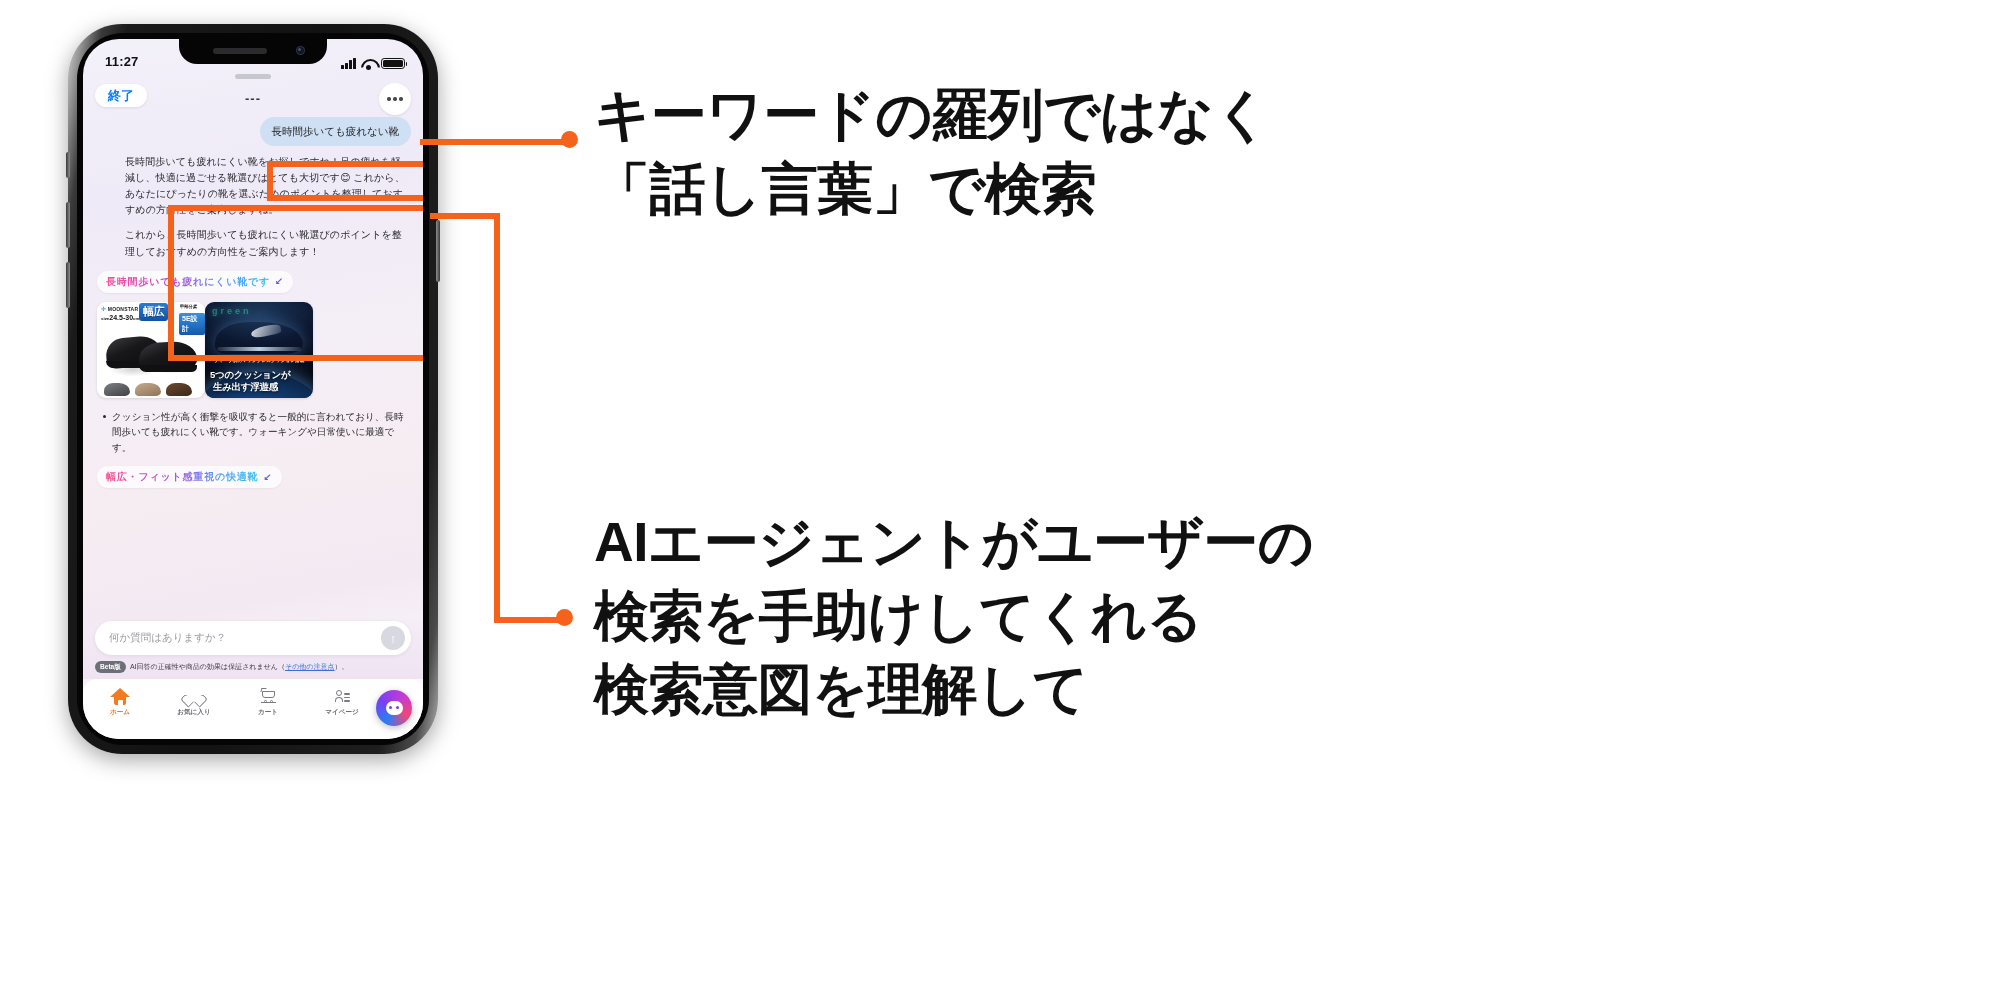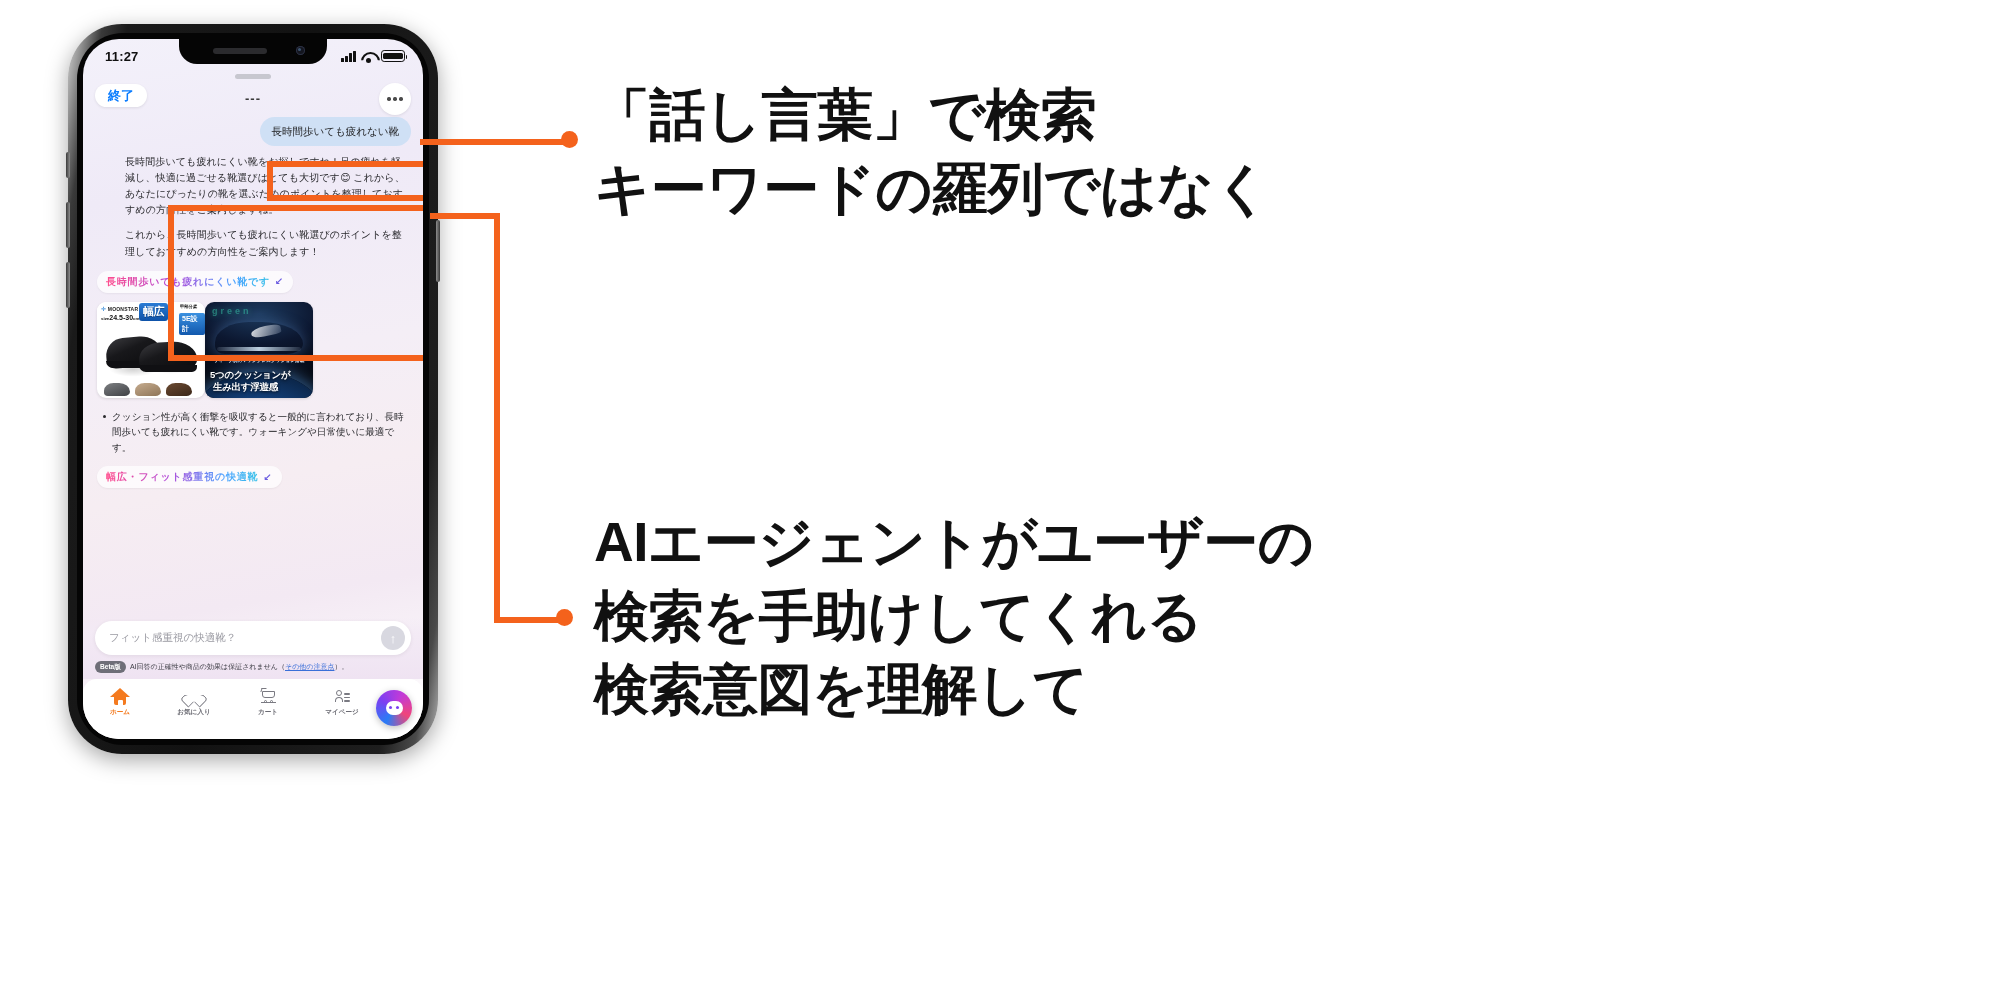--- a/index.html
+++ b/index.html
@@ -39,21 +39,21 @@
 
   
   .sbtn { position:absolute; background:linear-gradient(90deg,#3a3a3a,#8e8e8e); border-radius:2px; }
   .sbtn.l1 { left:-2px; top:128px; width:4px; height:26px; }
   .sbtn.l2 { left:-2px; top:178px; width:4px; height:46px; }
   .sbtn.l3 { left:-2px; top:238px; width:4px; height:46px; }
   .sbtn.r1 { right:-2px; top:196px; width:4px; height:62px; background:linear-gradient(270deg,#3a3a3a,#8e8e8e); }
 
   
   .statusbar { position:absolute; left:0; right:0; top:0; height:30px; z-index:30;
-    display:flex; align-items:center; justify-content:space-between; padding:4px 18px 0 22px; }
+    display:flex; align-items:flex-end; justify-content:space-between; padding:4px 18px 0 22px; }
   .st-time { font-size:13px; font-weight:700; color:#101010; letter-spacing:.2px; }
   .st-right { display:flex; align-items:center; gap:5px; }
   .bars { display:flex; align-items:flex-end; gap:1.5px; height:11px; }
   .bars i { width:2.6px; background:#111; border-radius:.6px; display:block; }
   .bars i:nth-child(1){height:4px}.bars i:nth-child(2){height:6px}
   .bars i:nth-child(3){height:8.5px}.bars i:nth-child(4){height:11px}
   .wifi { width:15px; height:11px; position:relative; }
   .wifi::before{content:""; position:absolute; left:0; top:1px; width:15px;height:15px;
     border:2.4px solid #111; border-radius:50%; clip-path: polygon(0 0,100% 0,100% 46%,0 46%); }
   .wifi::after{content:""; position:absolute; left:5px; top:7.5px; width:5px;height:5px;
@@ -339,21 +339,21 @@
         </div>
 
         <div class="chip">
           <span class="g">幅広・フィット感重視の快適靴</span>
           <span class="arrow">↙</span>
         </div>
       </div>
 
       <div class="composer">
         <div class="input-pill">
-          <span>フィット感重視の快適靴？</span>
+          <span>何か質問はありますか？</span>
           <div class="send-btn">↑</div>
         </div>
         <div class="disclaimer">
           <span class="beta">Beta版</span>
           <span class="disc-txt"><span>AI回答の正確性や商品の効果は保証されません（</span><a>その他の注意点</a><span>）。</span></span>
         </div>
       </div>
 
       <div class="tabbar">
         <div class="tab active">
@@ -405,22 +405,22 @@
 
   <div class="line-h" style="left:420px; top:139px; width:150px;"></div>
   <div class="dot-end" style="left:561px; top:131px;"></div>
 
   <div class="line-h" style="left:430px; top:213px; width:70px;"></div>
   <div class="line-v" style="left:494px; top:213px; height:410px;"></div>
   <div class="line-h" style="left:494px; top:617px; width:70px;"></div>
   <div class="dot-end" style="left:556px; top:609px;"></div>
 
   <div class="ann ann-1">
+    <div>キーワードの羅列ではなく</div>
     <div>「話し言葉」で検索</div>
-    <div>キーワードの羅列ではなく</div>
   </div>
 
   <div class="ann ann-2">
     <div>AIエージェントがユーザーの</div>
     <div>検索を手助けしてくれる</div>
     <div>検索意図を理解して</div>
   </div>
 
 </div>
 

